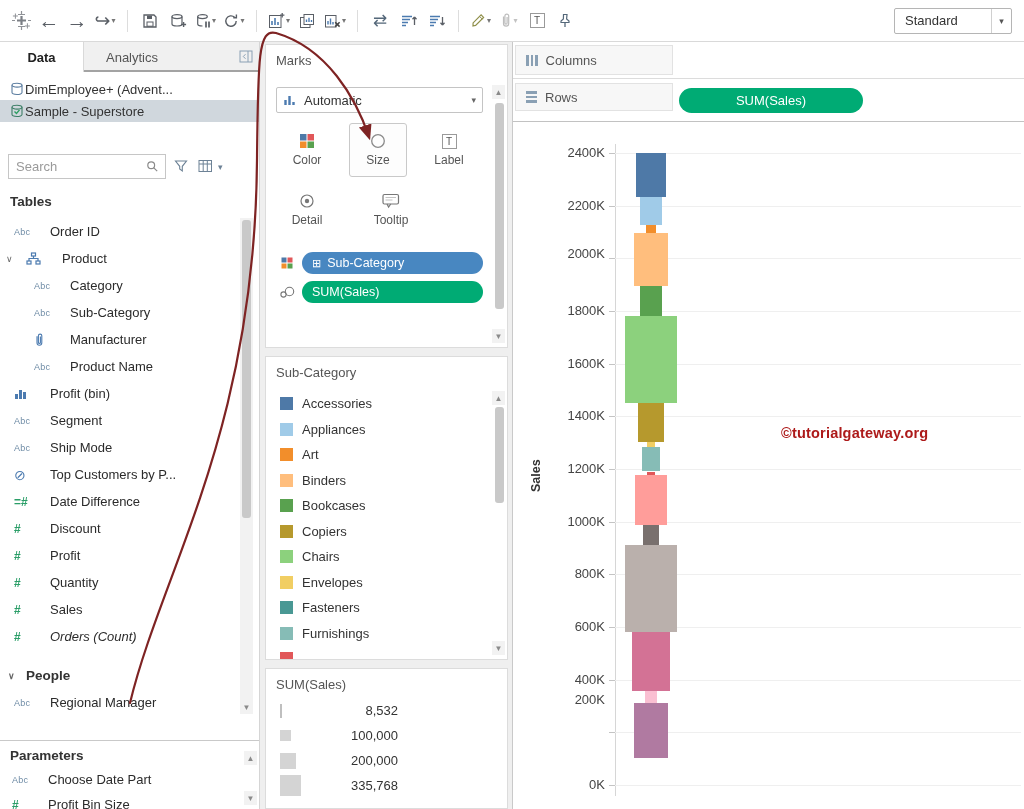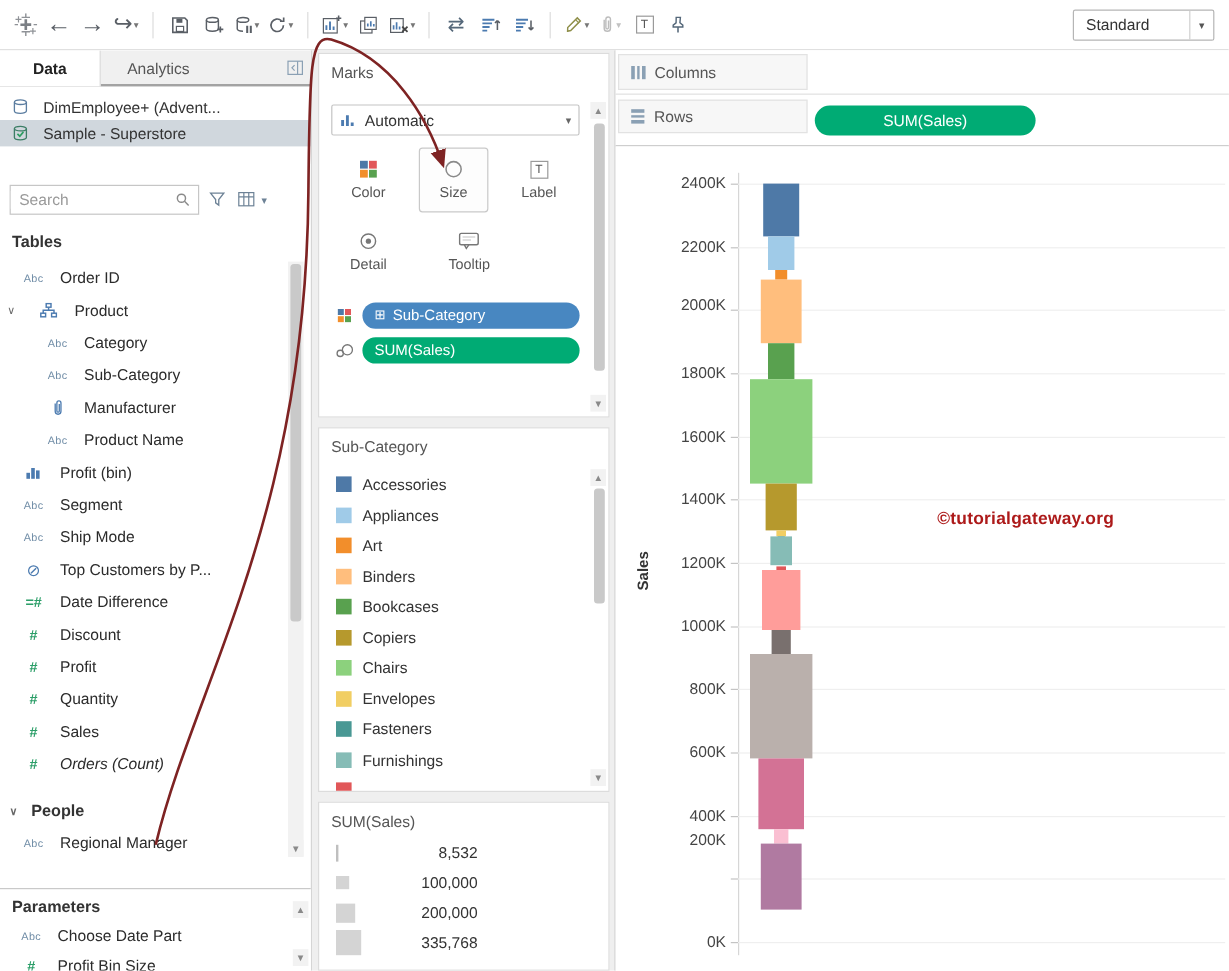--- a/index.html
+++ b/index.html
@@ -17,33 +17,33 @@
   .tb-standard .cbox{width:20px;height:100%;border-left:1px solid #d0d0d0;display:flex;align-items:center;justify-content:center;color:#555;font-size:9px}
 
   
   .data-pane{position:absolute;left:0;top:42px;width:260px;height:767px;background:#fff;border-right:1px solid #d5d5d5;overflow:hidden}
   .pane-tabs{position:absolute;left:0;top:0;width:100%;height:30px;background:#f0f0f0;border-bottom:2px solid #a3a3a3;display:flex}
   .ptab{height:30px;display:flex;align-items:center;justify-content:center;font-size:13px;color:#555}
   .ptab.active{width:84px;background:#fff;color:#222;border-right:1px solid #d9d9d9;font-weight:bold}
   .ptab.inactive{width:96px}
   .pane-collapse{position:absolute;right:6px;top:8px}
   .sources{position:absolute;left:0;top:36px;width:100%}
-  .source{height:22px;display:flex;align-items:center;gap:12px;padding-left:10px;font-size:13px;color:#333;white-space:nowrap}
+  .source{height:22px;display:flex;align-items:center;gap:1px;padding-left:10px;font-size:13px;color:#333;white-space:nowrap}
   .source.selected{background:#d0d7dd}
   .search-row{position:absolute;left:0;top:112px;width:100%;height:26px}
   .search-box{position:absolute;left:8px;top:0;width:158px;height:25px;border:1px solid #c6c6c6;background:#fff;display:flex;align-items:center}
   .search-box input{flex:1;border:none;outline:none;padding:0 4px 0 7px;font-size:13px;font-family:inherit;color:#333;min-width:0}
   .search-box input::placeholder{color:#9a9a9a}
   .sr-icon{position:absolute;top:5px}
   .sec-title{position:absolute;left:10px;font-weight:bold;font-size:13.5px;color:#333}
   .pane-scroll{position:absolute;left:0;top:176px;bottom:0;width:240px;overflow:hidden}
   .frow{height:27px;display:flex;align-items:center;gap:8px;padding-left:14px;color:#2b2b2b;white-space:nowrap}
   .frow.indent1{padding-left:34px}
   .frow.italic .flabel{font-style:italic}
-  .ficon{width:28px;display:flex;justify-content:center;align-items:center;flex:none}
+  .ficon{width:28px;display:flex;justify-content:flex-start;align-items:center;flex:none}
   .fi-abc{font-size:9px;color:#6f8ca6;letter-spacing:.3px}
   .fi-num{font-size:12px;font-weight:bold;color:#2b9e68}
   .fi-set{font-size:14px;color:#4c7bb0;line-height:1}
   .chev{width:12px;font-size:9px;color:#666;flex:none;margin-left:-8px}
   .people-hdr{display:flex;align-items:center;gap:6px;height:27px;margin-top:12px;padding-left:8px;font-weight:bold;font-size:13.5px;color:#333}
   .params-panel{position:absolute;left:0;top:698px;width:260px;height:69px;background:#fff;border-top:1px solid #c9c9c9;z-index:5}
   .params-panel .sec-title{position:static;padding:7px 0 4px 10px}
   .params-panel .frow{height:25px;padding-left:12px}
   
   .sbtrack{position:absolute;background:#f2f2f2}

